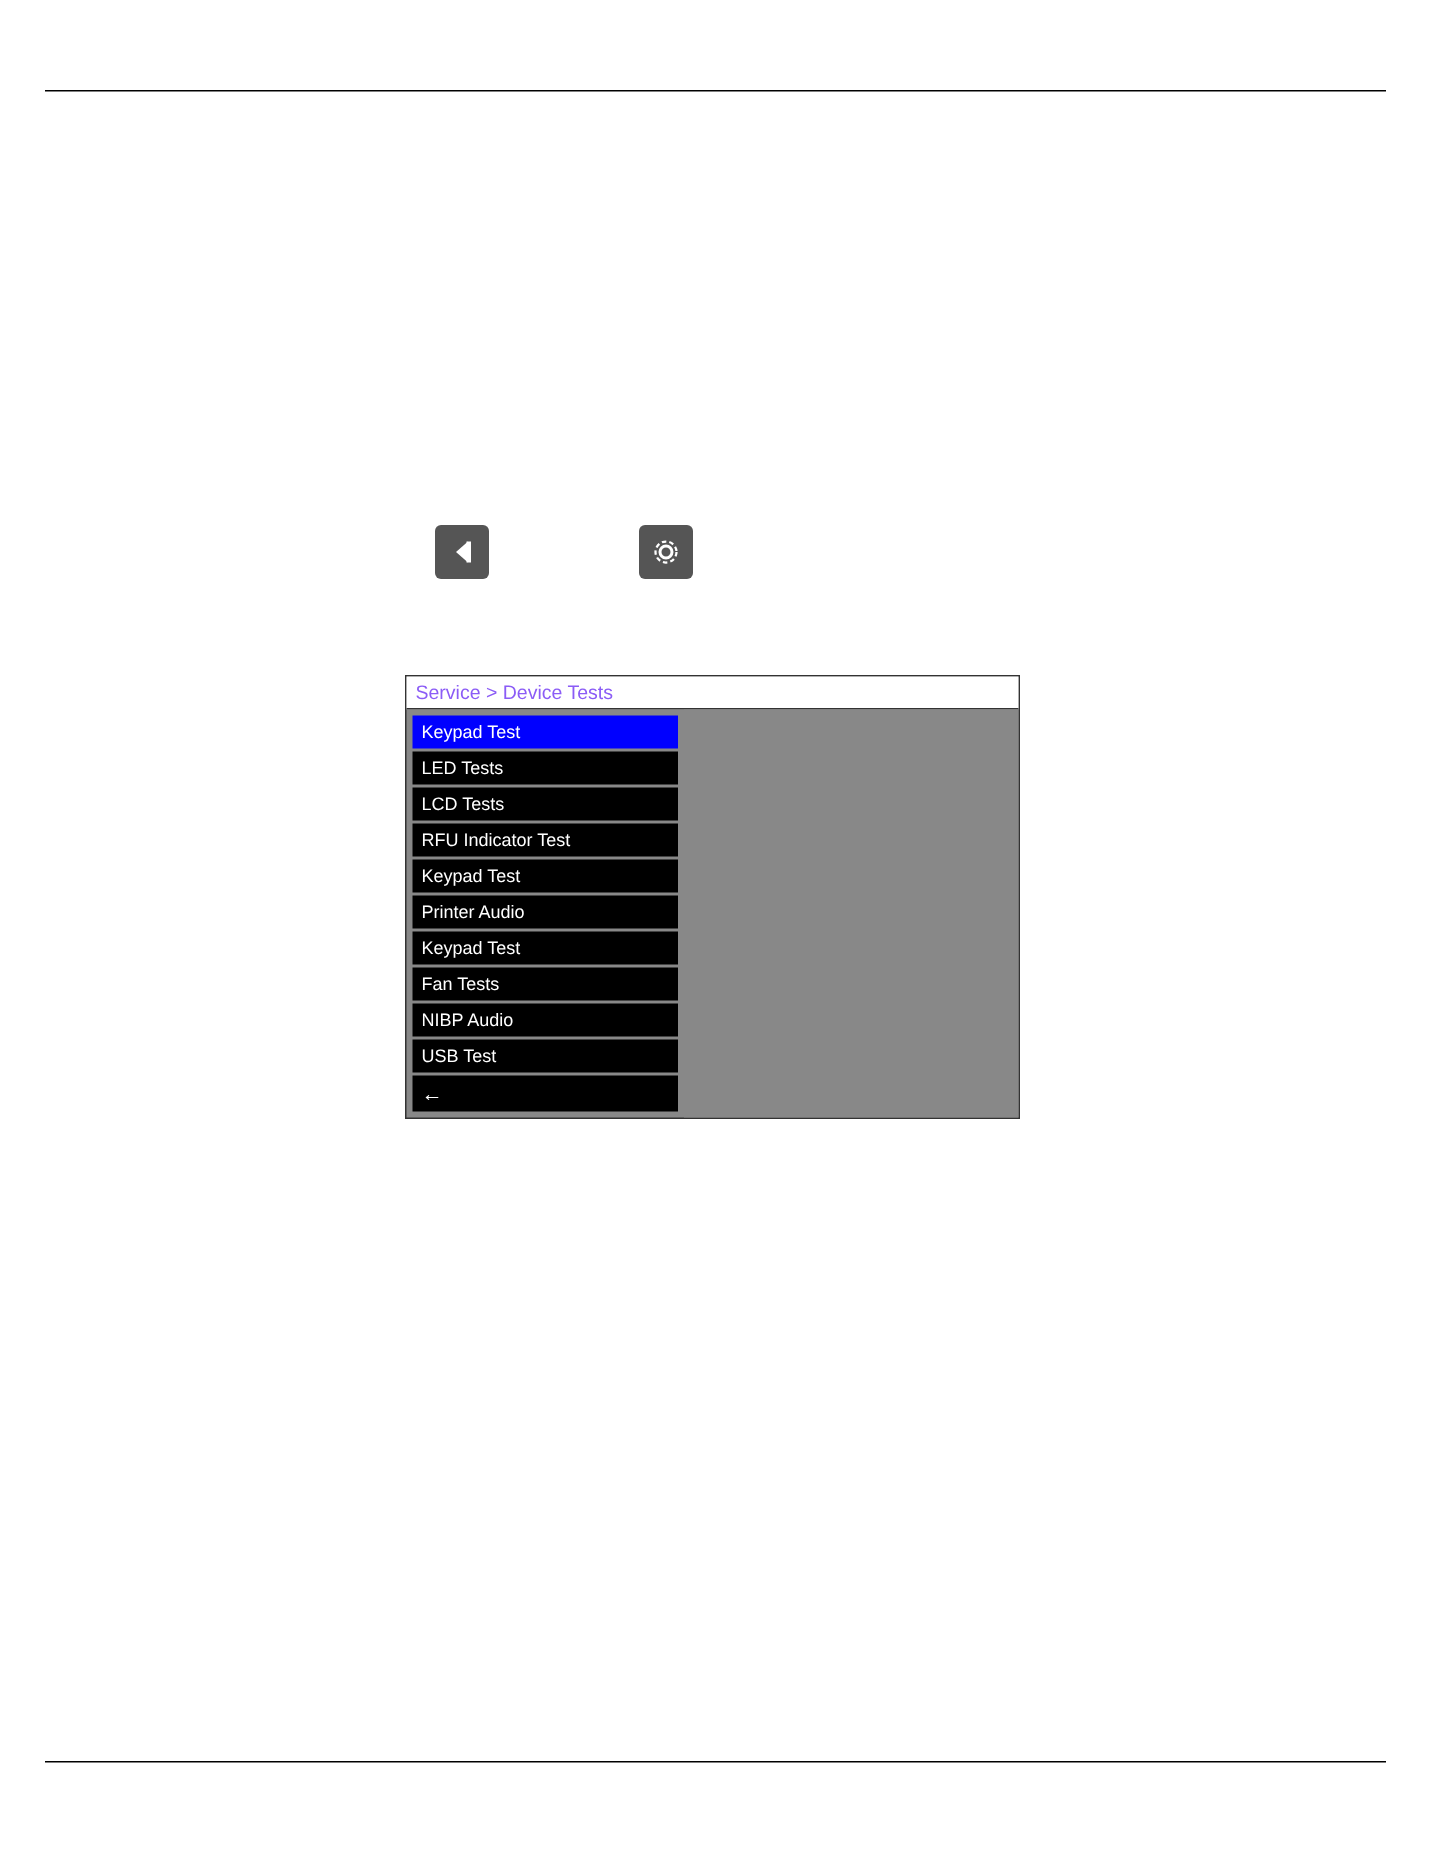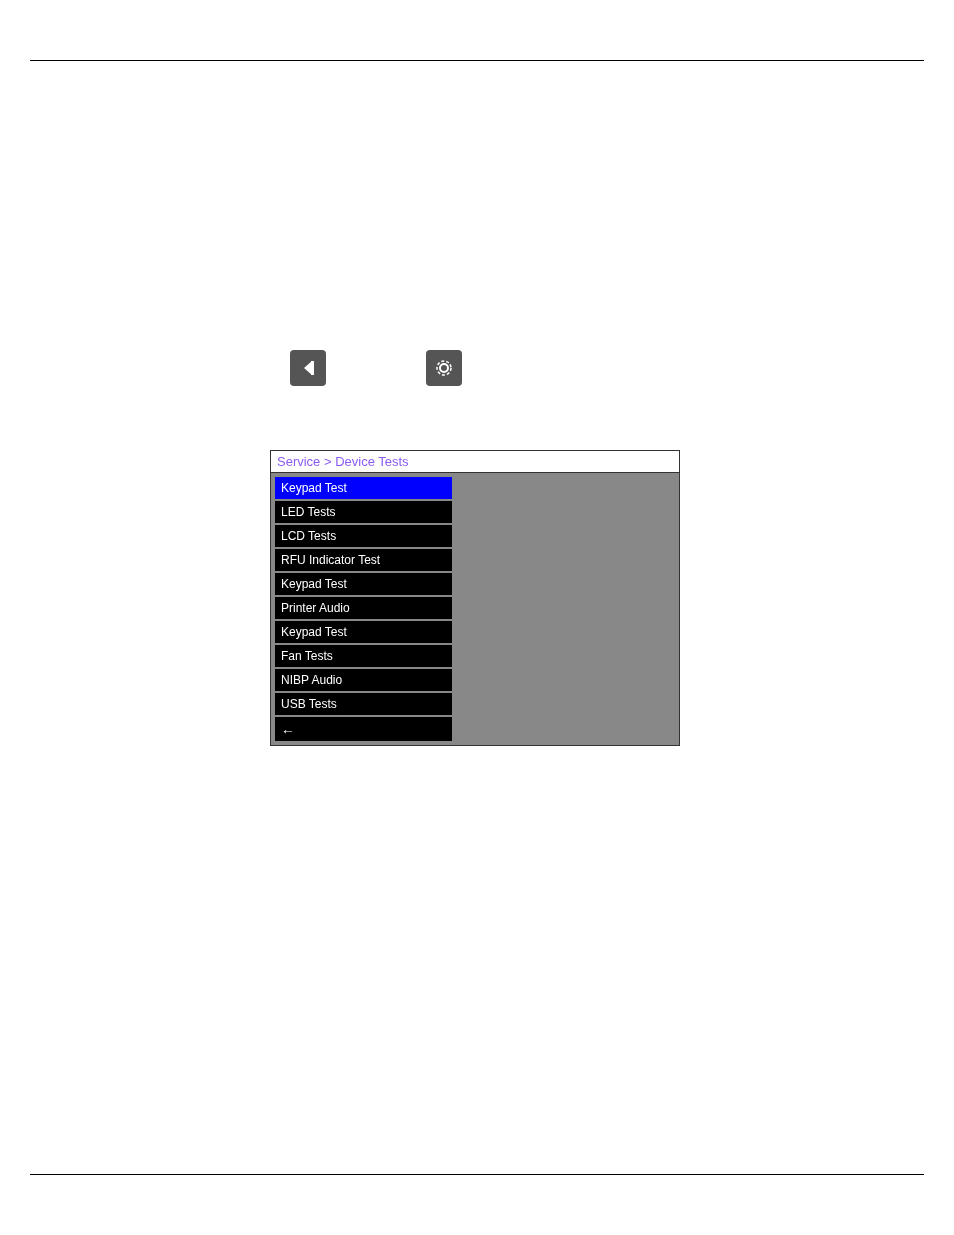--- a/index.html
+++ b/index.html
@@ -144,20 +144,20 @@
 
     <button class="menu-item selected">Keypad Test</button>
         <button class="menu-item">LED Tests</button>
         <button class="menu-item">LCD Tests</button>
         <button class="menu-item">RFU Indicator Test</button>
         <button class="menu-item">Keypad Test</button>
         <button class="menu-item">Printer Audio</button>
         <button class="menu-item">Keypad Test</button>
         <button class="menu-item">Fan Tests</button>
         <button class="menu-item">NIBP Audio</button>
-        <button class="menu-item">USB Tests</button>
+        <button class="menu-item">USB Test</button>
         <button class="menu-item back-btn">←</button>
       </div>
     <div class="menu-right"></div>
   </div>
 </div>
 
 <div class="bottom-rule"></div>
 
 </body></html>

